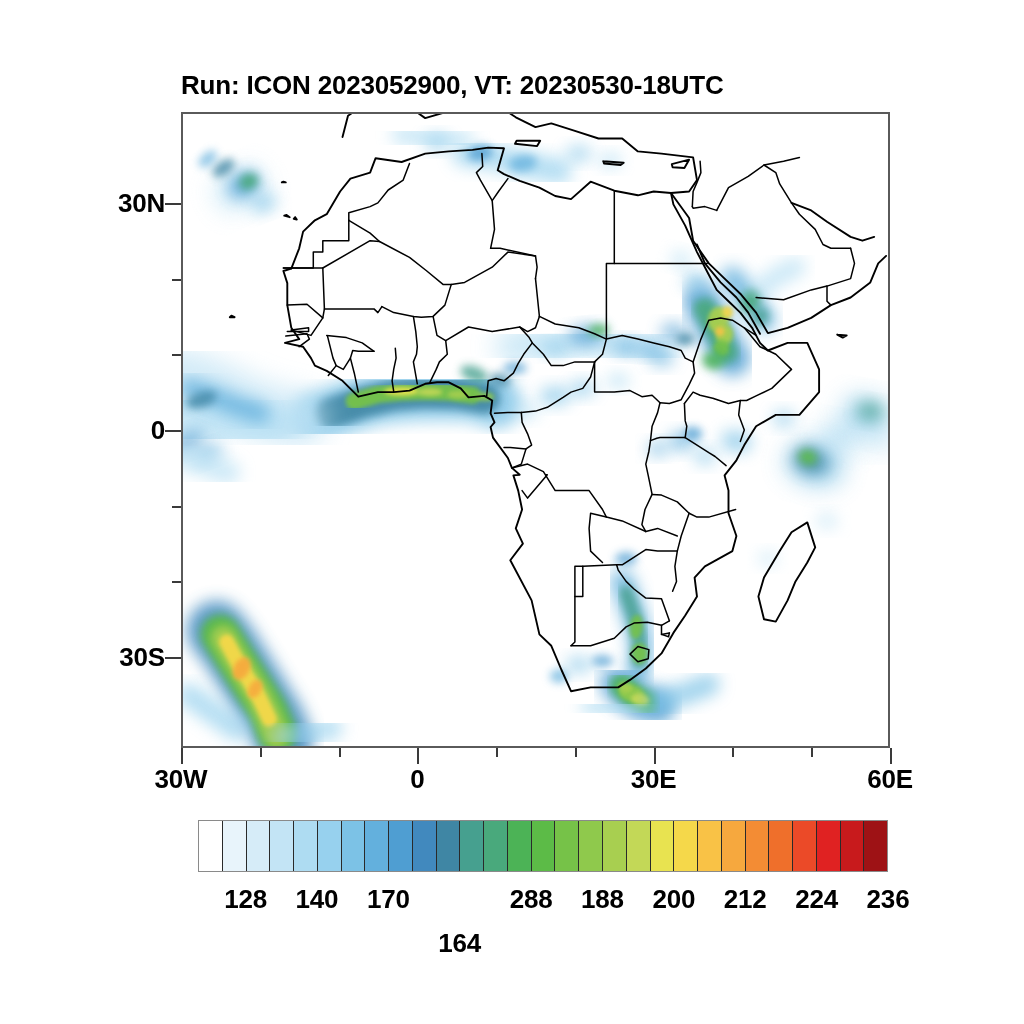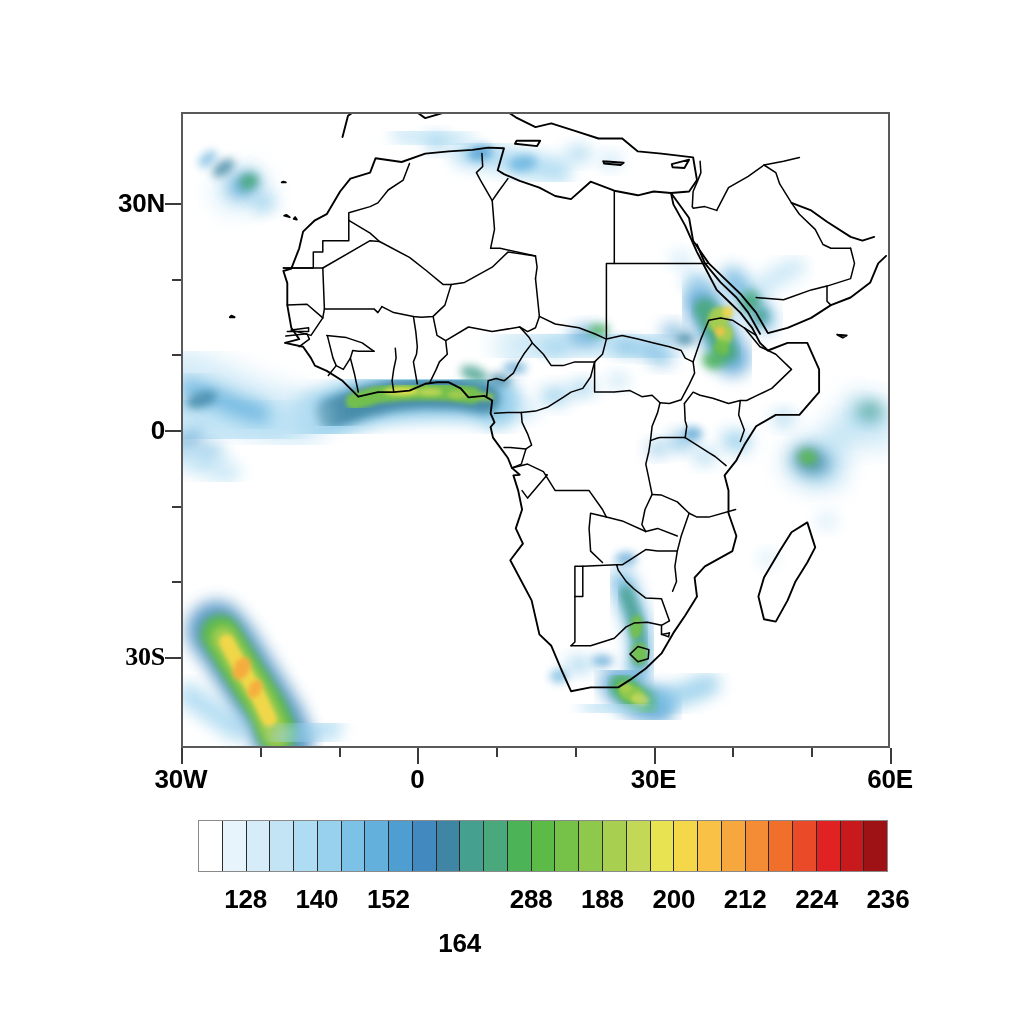--- a/index.html
+++ b/index.html
@@ -36,20 +36,21 @@
   #cbcells .cell{flex:1 1 0;height:100%;border-right:1px solid #2a2a2a;box-sizing:border-box;}
   #cbcells .cell:last-child{border-right:none;}
   .cblabel{position:absolute;font-size:26px;font-weight:bold;
            transform:translateX(-50%);top:884px;white-space:nowrap;letter-spacing:-0.2px;}
 </style>
 </head>
 <body>
 
 <div id="root">
 
+  <div class="title-sub">Run: ICON 2023052900,  VT: 20230530-18UTC</div>
 
   <div id="mapwrap">
     <svg id="mapfield" viewBox="0 0 709 636" preserveAspectRatio="none">
         <defs>
           <filter id="bl0" x="-60%" y="-60%" width="220%" height="220%">
             <feGaussianBlur stdDeviation="2.2"></feGaussianBlur>
           </filter>
           <filter id="bl1" x="-60%" y="-60%" width="220%" height="220%">
             <feGaussianBlur stdDeviation="4.5"></feGaussianBlur>
           </filter>
@@ -257,21 +258,21 @@
       <div class="tick y" style="top: 581.429px; left: 172px; width: 9px;"></div>
       <div class="tick y" style="top: 657.143px; left: 165px; width: 16px;"></div>
     </div>
   <div id="axlabels">
       <div class="axlabel x" style="left: 181px;">30W</div>
       <div class="axlabel x" style="left: 417.333px;">0</div>
       <div class="axlabel x" style="left: 653.667px;">30E</div>
       <div class="axlabel x" style="left: 890px;">60E</div>
       <div class="axlabel y" style="top: 202.857px; right: 859px;">30N</div>
       <div class="axlabel y" style="top: 430px; right: 859px;">0</div>
-      <div class="axlabel y" style="top: 657.143px; right: 859px; font-family: Liberation Serif, serif;">30S</div>
+      <div class="axlabel y" style="top: 657.143px; right: 859px;">30S</div>
     </div>
 
   <div id="cbwrap">
     <div id="cbcells">
         <div class="cell" style="background: rgb(255, 255, 255);"></div>
         <div class="cell" style="background: rgb(232, 244, 251);"></div>
         <div class="cell" style="background: rgb(214, 236, 248);"></div>
         <div class="cell" style="background: rgb(195, 228, 245);"></div>
         <div class="cell" style="background: rgb(174, 220, 242);"></div>
         <div class="cell" style="background: rgb(151, 209, 238);"></div>
@@ -296,21 +297,21 @@
         <div class="cell" style="background: rgb(239, 111, 43);"></div>
         <div class="cell" style="background: rgb(235, 74, 40);"></div>
         <div class="cell" style="background: rgb(224, 34, 34);"></div>
         <div class="cell" style="background: rgb(200, 26, 28);"></div>
         <div class="cell" style="background: rgb(158, 18, 21);"></div>
       </div>
   </div>
   <div id="cblabels">
       <div class="cblabel" style="left: 245.586px;">128</div>
       <div class="cblabel" style="left: 316.966px;">140</div>
-      <div class="cblabel" style="left: 388.345px;">152</div>
+      <div class="cblabel" style="left: 388.345px;">170</div>
       <div class="cblabel" style="left: 459.724px; margin-top: 44px;">164</div>
       <div class="cblabel" style="left: 531.103px;">288</div>
       <div class="cblabel" style="left: 602.483px;">188</div>
       <div class="cblabel" style="left: 673.862px;">200</div>
       <div class="cblabel" style="left: 745.241px;">212</div>
       <div class="cblabel" style="left: 816.621px;">224</div>
       <div class="cblabel" style="left: 888px;">236</div>
     </div>
 
 </div>

